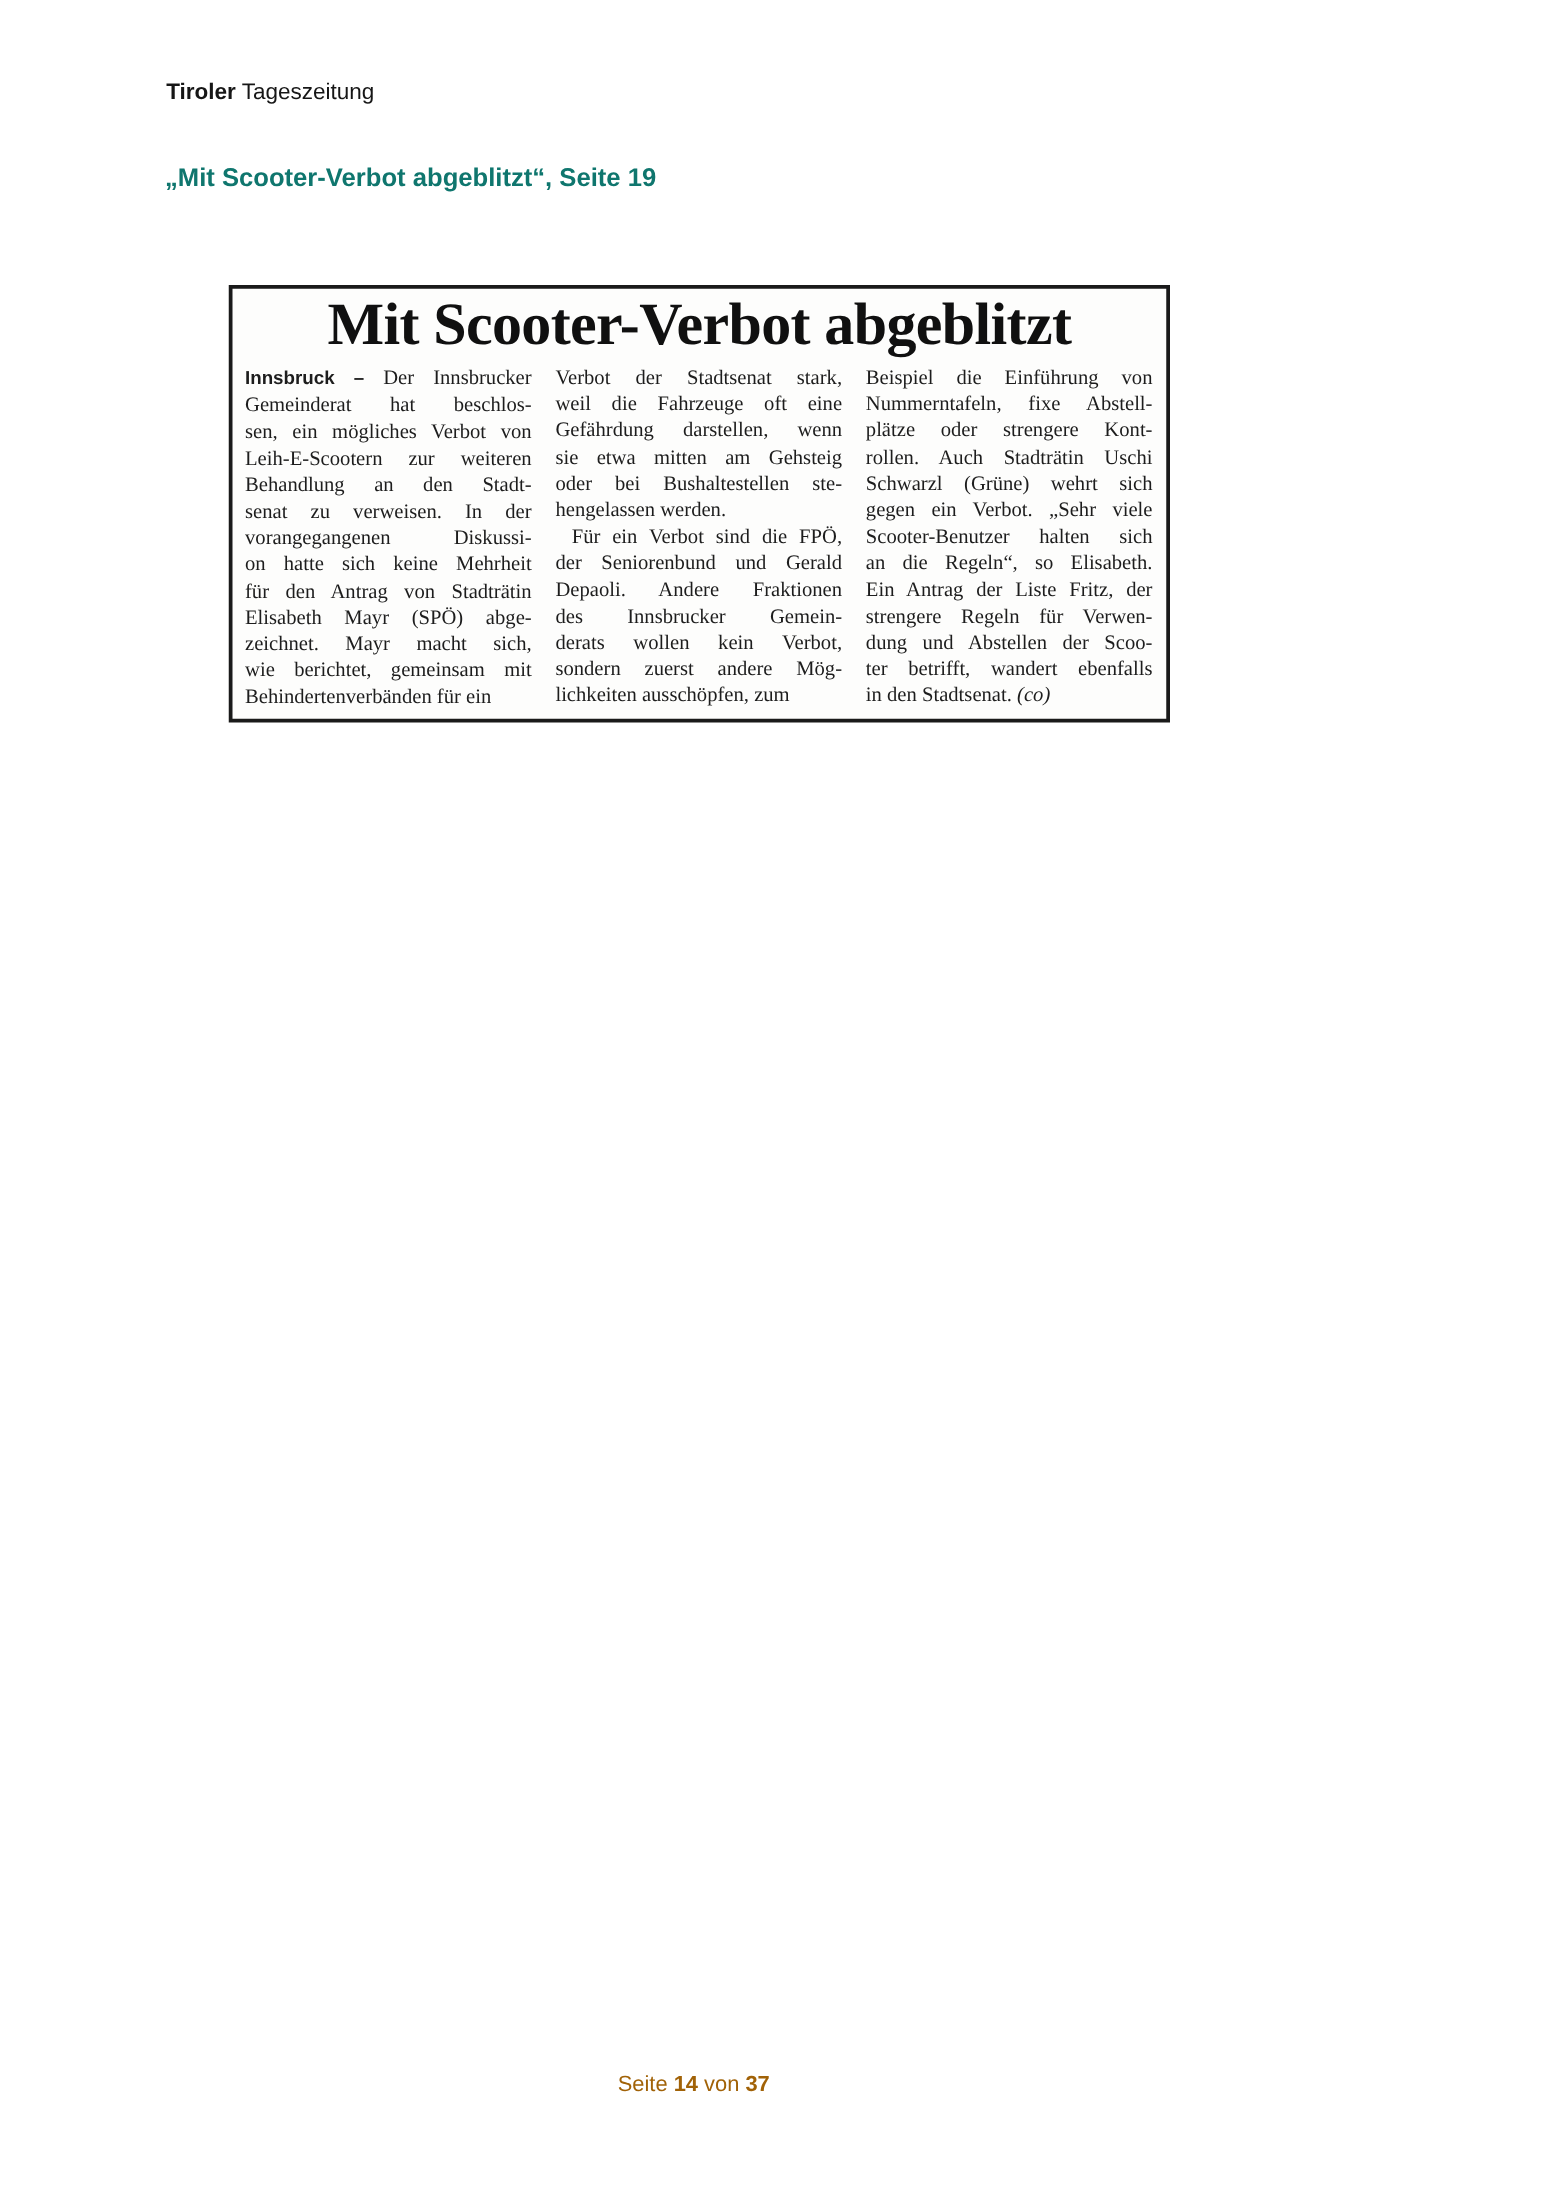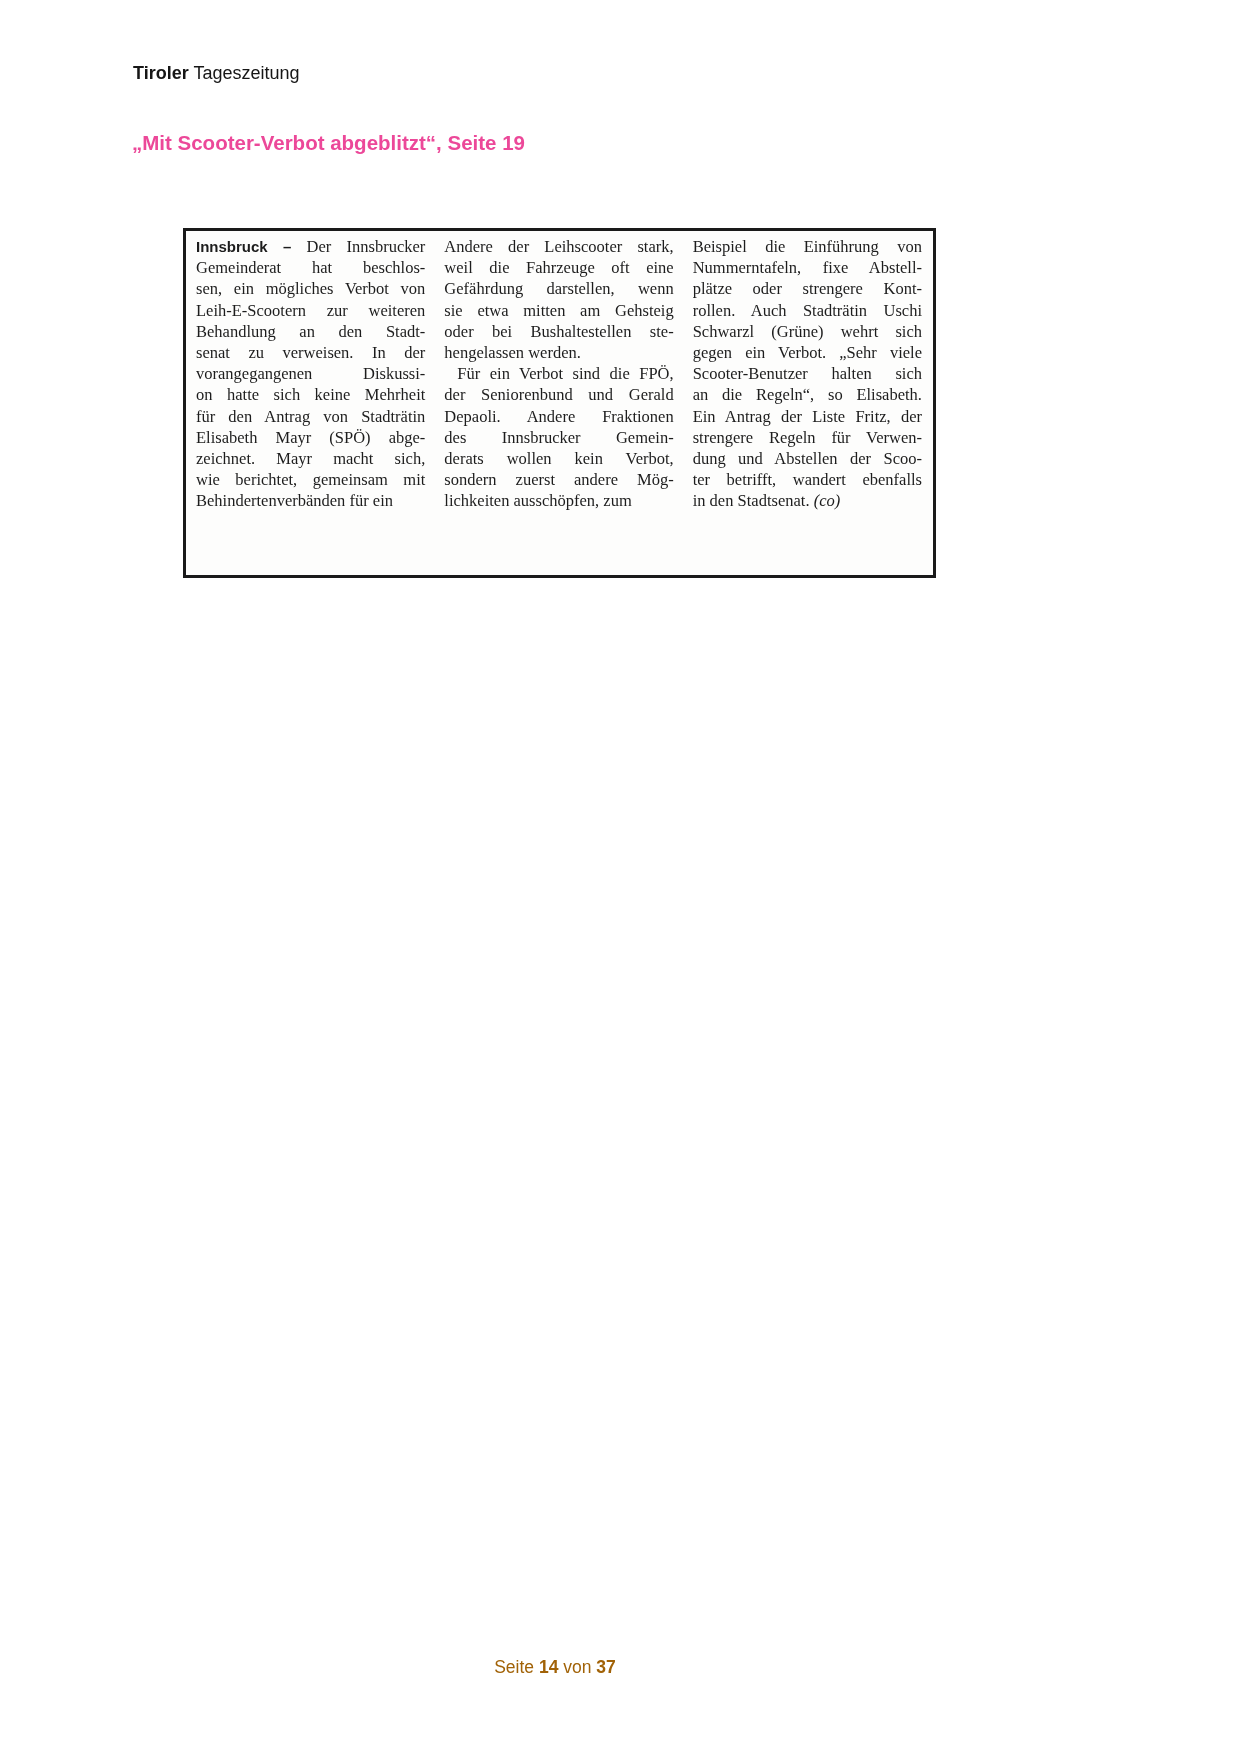--- a/index.html
+++ b/index.html
@@ -8,21 +8,21 @@
     background:#ffffff;color:#111;
     font-family:"Liberation Sans",sans-serif;
   }
   .masthead{
     position:absolute;left:133px;top:63px;
     font-size:18px;color:#161616;
   }
   .masthead .b{font-weight:bold;margin-top:20px;}
   .subject-line{
     position:absolute;left:132px;top:131px;
-    font-size:20.5px;font-weight:bold;color:#ec4899;
+    font-size:20.5px;font-weight:bold;color:#0f766e;
   }
   .clipping{
     position:absolute;left:183px;top:228px;
     width:747px;height:344px;
     border:3px solid #1a1a1a;
     background:#fdfdfc;
     overflow:hidden;
   }
   .headline{
     margin-top:3px;
@@ -58,40 +58,41 @@
   .page-footer .b{font-weight:bold;}
 </style>
 </head>
 <body>
 
 <div class="masthead"><span class="b">Tiroler</span> <span>Tageszeitung</span></div>
 
 <div class="subject-line">„Mit Scooter-Verbot abgeblitzt“, Seite 19</div>
 
 <div class="clipping">
+  <div class="headline">Mit Scooter-Verbot abgeblitzt</div>
   <div class="cols">
 
     <div class="col">
       <div class="ln j"><span class="lead">Innsbruck –</span> <span>Der Innsbrucker</span></div>
       <div class="ln j">Gemeinderat hat beschlos-</div>
       <div class="ln j">sen, ein mögliches Verbot von</div>
       <div class="ln j">Leih-E-Scootern zur weiteren</div>
       <div class="ln j">Behandlung an den Stadt-</div>
       <div class="ln j">senat zu verweisen. In der</div>
       <div class="ln j">vorangegangenen Diskussi-</div>
       <div class="ln j">on hatte sich keine Mehrheit</div>
       <div class="ln j">für den Antrag von Stadträtin</div>
       <div class="ln j">Elisabeth Mayr (SPÖ) abge-</div>
       <div class="ln j">zeichnet. Mayr macht sich,</div>
       <div class="ln j">wie berichtet, gemeinsam mit</div>
       <div class="ln">Behindertenverbänden für ein</div>
     </div>
 
     <div class="col">
-      <div class="ln j">Andere der Leihscooter stark,</div>
+      <div class="ln j">Verbot der Stadtsenat stark,</div>
       <div class="ln j">weil die Fahrzeuge oft eine</div>
       <div class="ln j">Gefährdung darstellen, wenn</div>
       <div class="ln j">sie etwa mitten am Gehsteig</div>
       <div class="ln j">oder bei Bushaltestellen ste-</div>
       <div class="ln">hengelassen werden.</div>
       <div class="ln j indent">Für ein Verbot sind die FPÖ,</div>
       <div class="ln j">der Seniorenbund und Gerald</div>
       <div class="ln j">Depaoli. Andere Fraktionen</div>
       <div class="ln j">des Innsbrucker Gemein-</div>
       <div class="ln j">derats wollen kein Verbot,</div>

